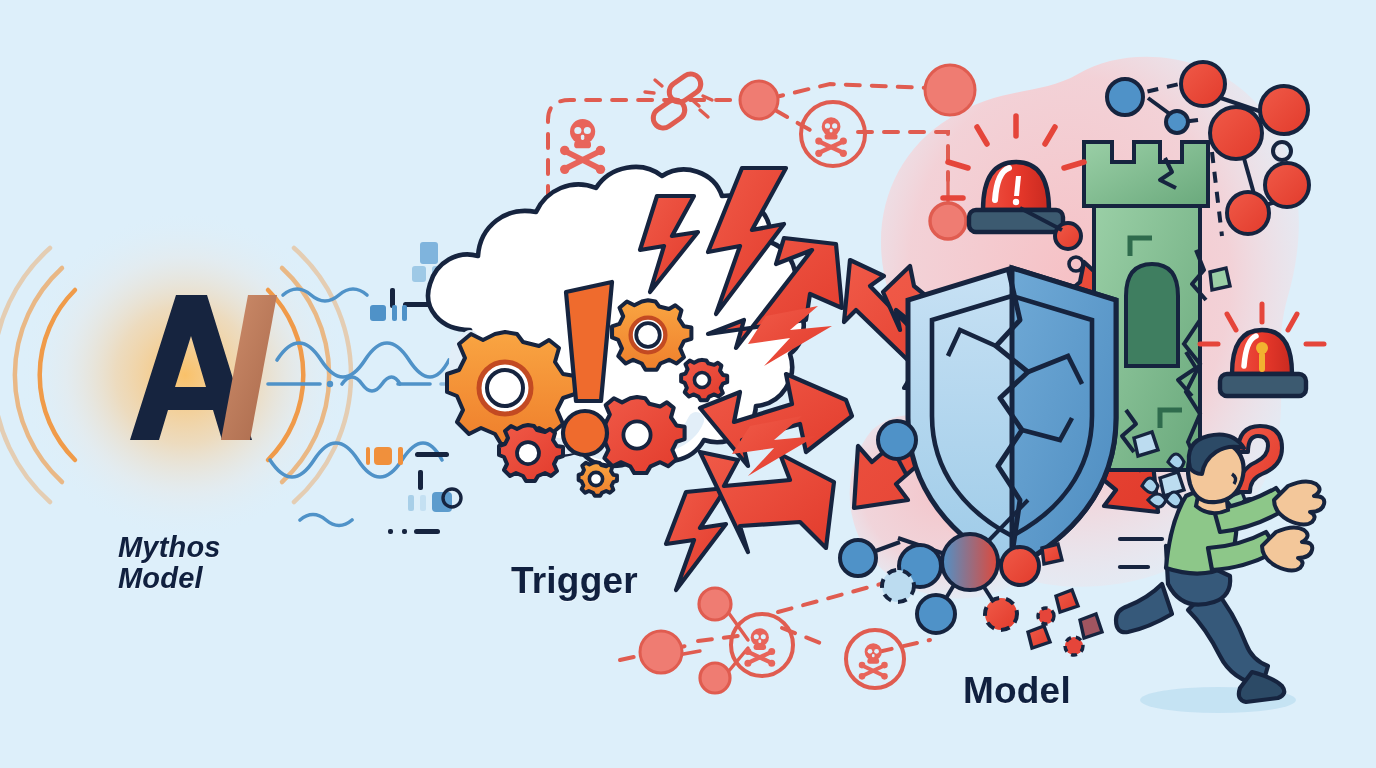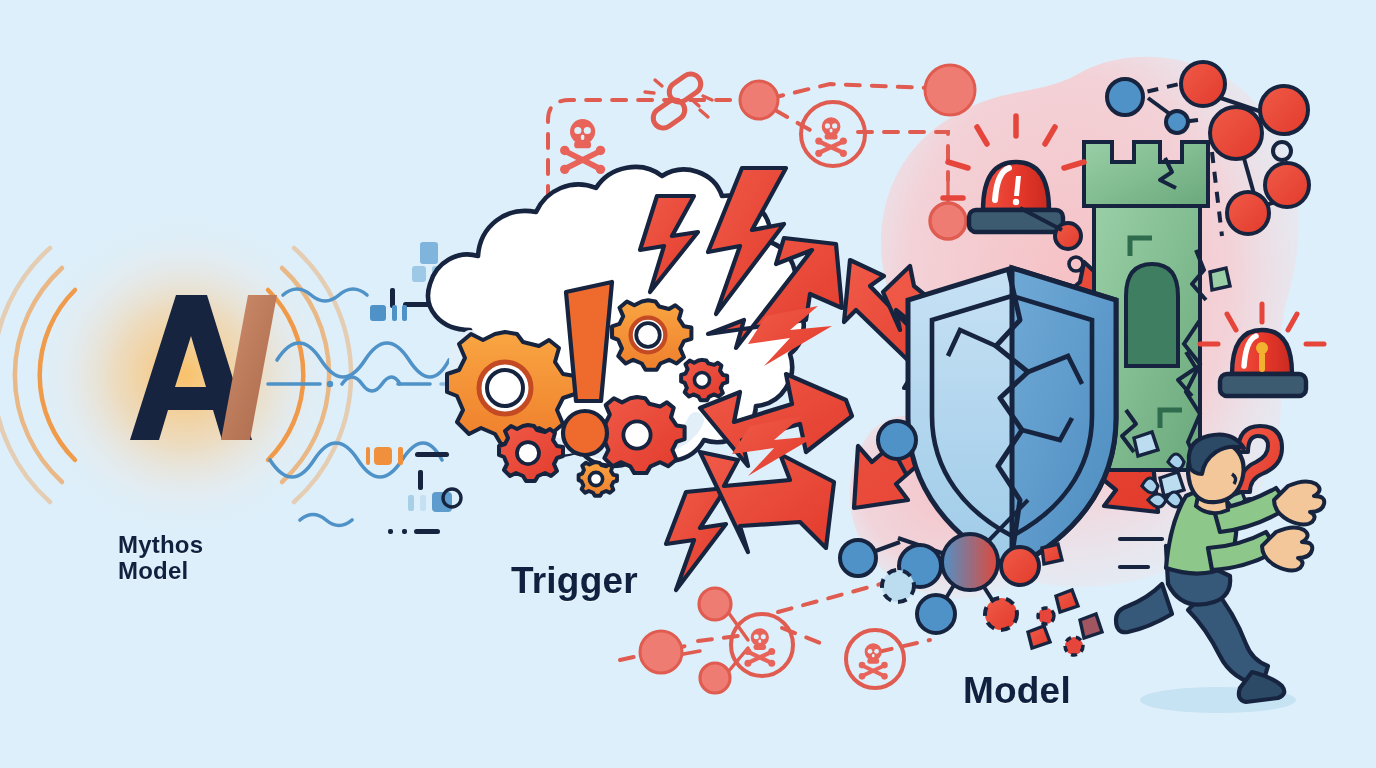--- a/index.html
+++ b/index.html
@@ -12,21 +12,21 @@
   #stage svg.layer{position:absolute;left:0;top:0;width:1376px;height:768px;}
   .cap{
     position:absolute;
     color:#10203f;
     font-weight:bold;
     letter-spacing:.2px;
     line-height:1.08;
     white-space:pre;
     text-shadow:0 1px 0 rgba(255,255,255,.5);
   }
-  #cap-mythos{left:118px;top:532px;font-size:24px;}
+  #cap-mythos{left:118px;top:532px;font-size:29px;font-style:italic;}
   #cap-trigger{left:511px;top:561px;font-size:37px;}
   #cap-panic{left:963px;top:671px;font-size:37px;}
 </style>
 </head>
 <body>
 
 <div id="stage">
 
   <svg class="layer" viewBox="0 0 1376 768">
     <defs>

